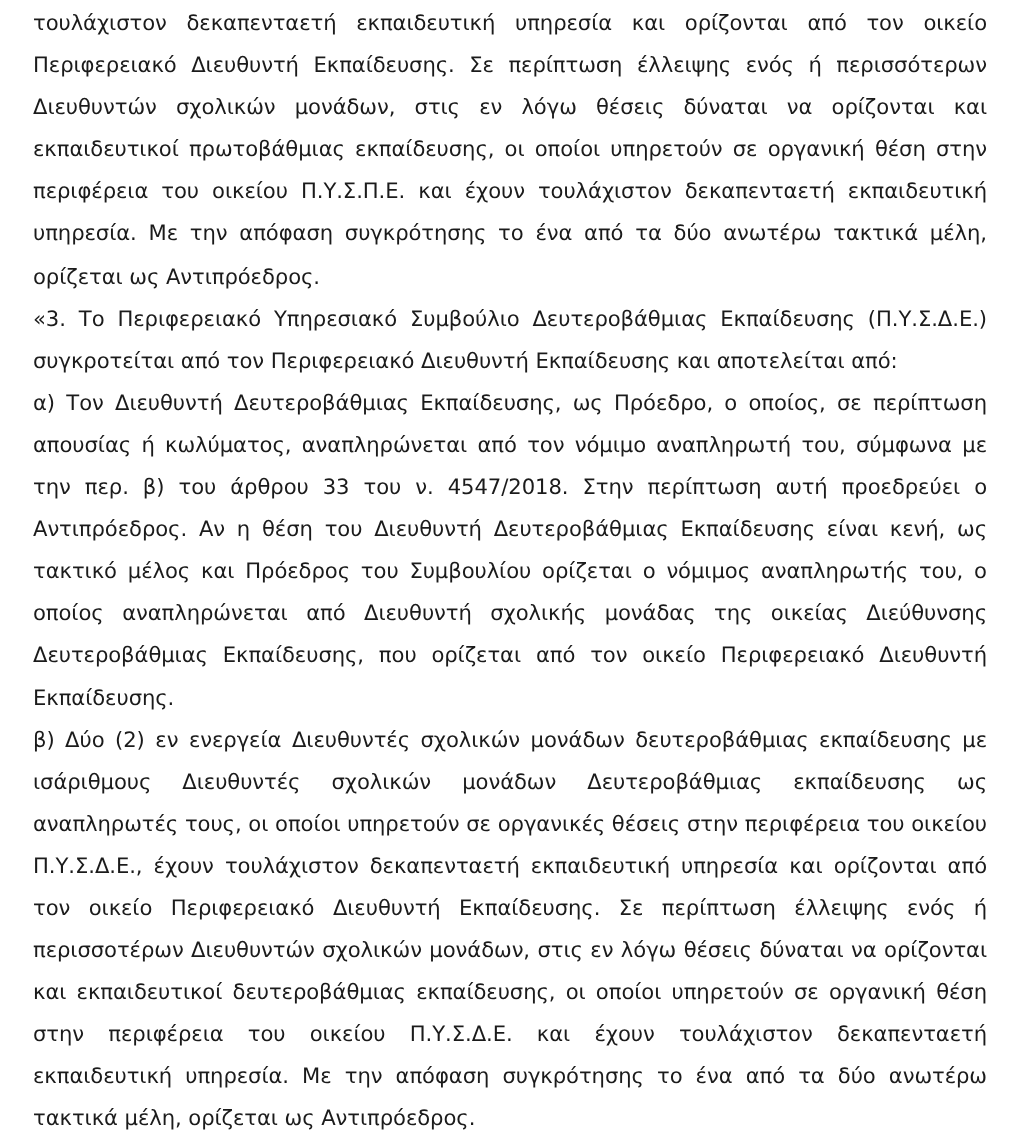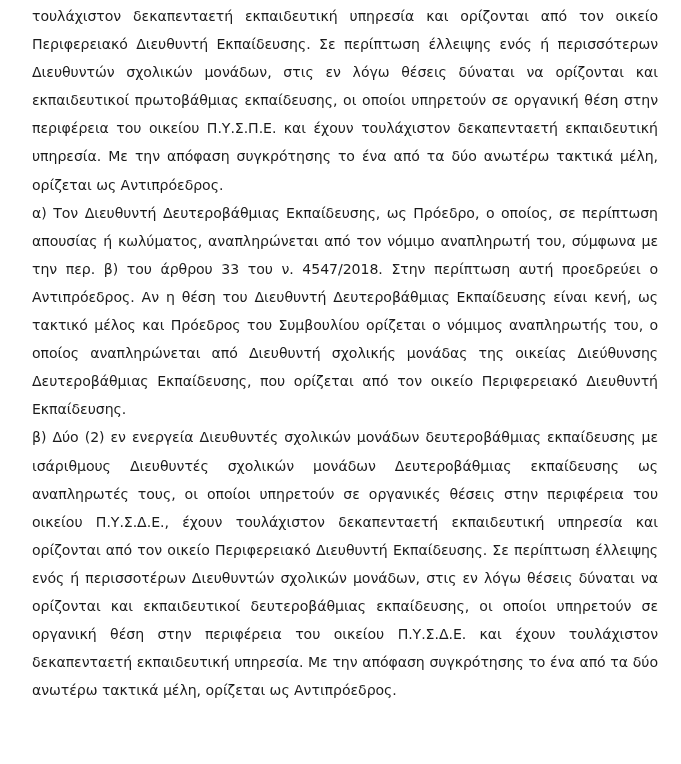--- a/index.html
+++ b/index.html
@@ -14,21 +14,21 @@
     font-family: "DejaVu Sans", "Liberation Sans", sans-serif;
     color: #1b1b1b;
     -webkit-font-smoothing: antialiased;
   }
   #page {
     position: relative;
     width: 681px;
     height: 701px;
     background: #ffffff;
     box-sizing: border-box;
-    padding: 0 23px 0 32px;
+    padding: 0 23px 0 22px;
   }
   .doc-body {
     padding-top: 2px;
   }
   p.para {
     margin: 0;
     text-align: justify;
     text-justify: inter-word;
     font-size: 14.1px;
     line-height: 28.1px;
@@ -50,19 +50,20 @@
 </head>
 <body>
 
 <div id="page">
   <div class="doc-body">
 
     <p class="para blk">τουλάχιστον δεκαπενταετή εκπαιδευτική υπηρεσία και ορίζονται από τον οικείο Περιφερειακό Διευθυντή Εκπαίδευσης. Σε περίπτωση έλλειψης ενός ή περισσότερων Διευθυντών σχολικών μονάδων, στις εν λόγω θέσεις δύναται να ορίζονται και εκπαιδευτικοί πρωτοβάθμιας εκπαίδευσης, οι οποίοι υπηρετούν σε οργανική θέση στην περιφέρεια του οικείου Π.Υ.Σ.Π.Ε. και έχουν τουλάχιστον δεκαπενταετή εκπαιδευτική υπηρεσία. Με την απόφαση συγκρότησης το ένα από τα δύο ανωτέρω τακτικά μέλη, ορίζεται ως Αντιπρόεδρος.</p>
 
 
 
+    <p class="para blk">«3. Το Περιφερειακό Υπηρεσιακό Συμβούλιο Δευτεροβάθμιας Εκπαίδευσης (Π.Υ.Σ.Δ.Ε.) συγκροτείται από τον Περιφερειακό Διευθυντή Εκπαίδευσης και αποτελείται από:</p>
 
     <p class="para blk">α) Τον Διευθυντή Δευτεροβάθμιας Εκπαίδευσης, ως Πρόεδρο, ο οποίος, σε περίπτωση απουσίας ή κωλύματος, αναπληρώνεται από τον νόμιμο αναπληρωτή του, σύμφωνα με την περ. β) του άρθρου 33 του ν. 4547/2018. Στην περίπτωση αυτή προεδρεύει ο Αντιπρόεδρος. Αν η θέση του Διευθυντή Δευτεροβάθμιας Εκπαίδευσης είναι κενή, ως τακτικό μέλος και Πρόεδρος του Συμβουλίου ορίζεται ο νόμιμος αναπληρωτής του, ο οποίος αναπληρώνεται από Διευθυντή σχολικής μονάδας της οικείας Διεύθυνσης Δευτεροβάθμιας Εκπαίδευσης, που ορίζεται από τον οικείο Περιφερειακό Διευθυντή Εκπαίδευσης.</p>
 
     <p class="para blk">β) Δύο (2) εν ενεργεία Διευθυντές σχολικών μονάδων δευτεροβάθμιας εκπαίδευσης με ισάριθμους Διευθυντές σχολικών μονάδων Δευτεροβάθμιας εκπαίδευσης ως αναπληρωτές τους, οι οποίοι υπηρετούν σε οργανικές θέσεις στην περιφέρεια του οικείου Π.Υ.Σ.Δ.Ε., έχουν τουλάχιστον δεκαπενταετή εκπαιδευτική υπηρεσία και ορίζονται από τον οικείο Περιφερειακό Διευθυντή Εκπαίδευσης. Σε περίπτωση έλλειψης ενός ή περισσοτέρων Διευθυντών σχολικών μονάδων, στις εν λόγω θέσεις δύναται να ορίζονται και εκπαιδευτικοί δευτεροβάθμιας εκπαίδευσης, οι οποίοι υπηρετούν σε οργανική θέση στην περιφέρεια του οικείου Π.Υ.Σ.Δ.Ε. και έχουν τουλάχιστον δεκαπενταετή εκπαιδευτική υπηρεσία. Με την απόφαση συγκρότησης το ένα από τα δύο ανωτέρω τακτικά μέλη, ορίζεται ως Αντιπρόεδρος.</p>
 
   </div>
 </div>
 
 </body></html>

